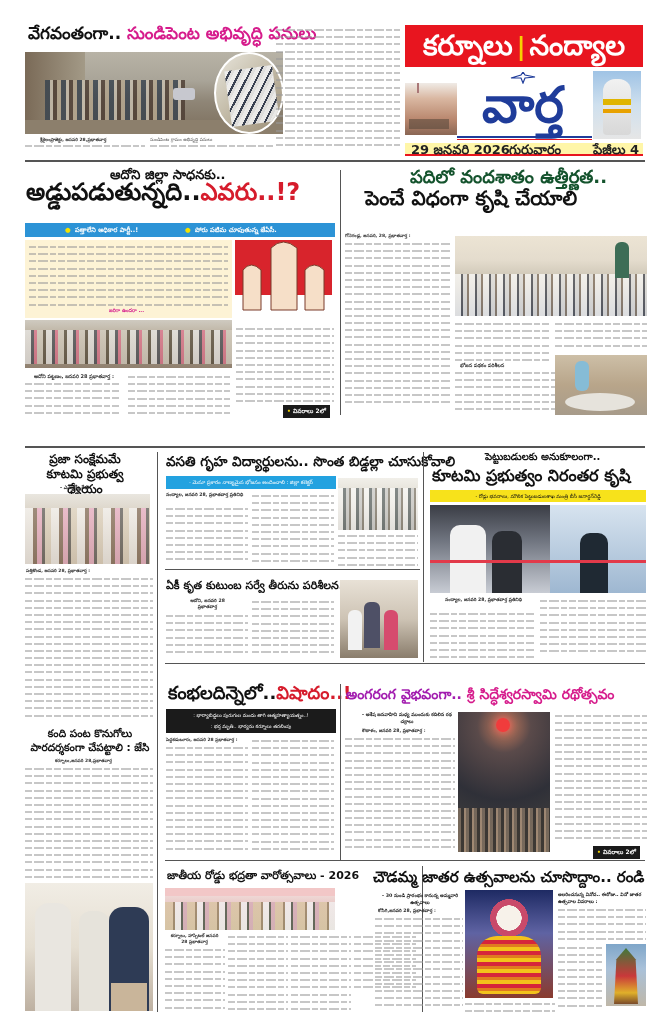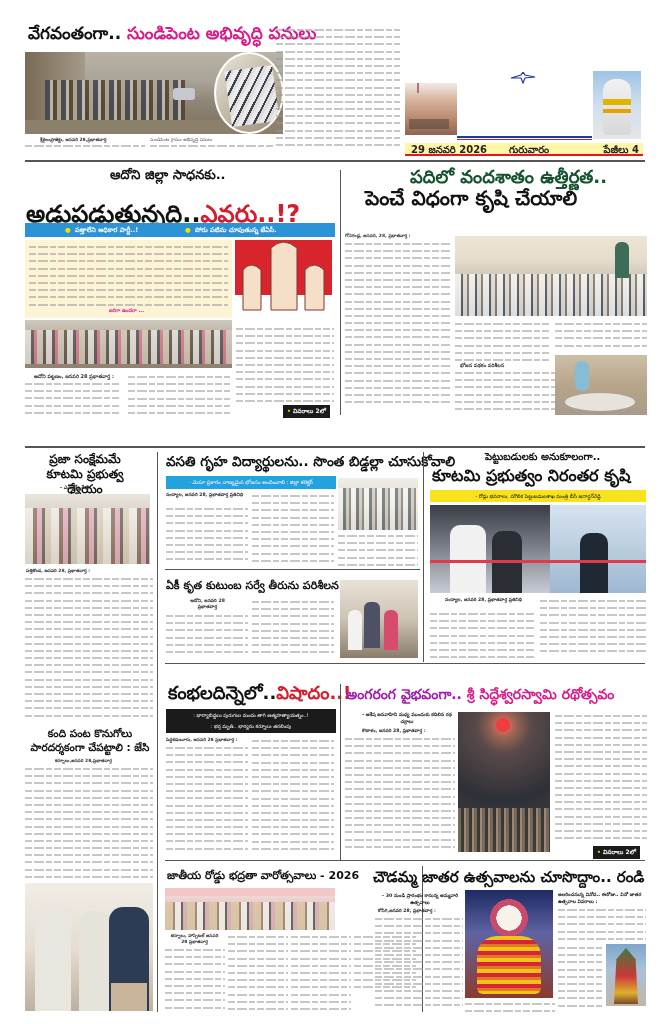--- a/index.html
+++ b/index.html
@@ -72,47 +72,51 @@
     <i></i>
     <i></i>
     <i></i>
     <i></i>
     <i></i>
     <i></i>
     <i></i>
 </div>
 
 <div class="abs" style="left:405px;top:25px;width:238px;height:133px;background:#fff">
+  <div class="abs" style="left:0;top:0;width:238px;height:42px;background:#e8151f;color:#fff;font-weight:bold;font-size:28px;line-height:42px;text-align:center;white-space:nowrap">
+    <span>కర్నూలు</span><span style="color:#f6d200;margin:0 4px;font-size:24px">|</span><span>నంద్యాల</span>
+  </div>
   <div class="abs" style="left:0;top:58px;width:52px;height:52px;background:linear-gradient(180deg,#f0ebe6 0%,#d9b7a1 30%,#b9876e 70%,#8a6654 100%)">
     <div class="abs" style="left:12px;top:0;width:2px;height:10px;background:#a77"></div>
     <div class="abs" style="left:4px;top:36px;width:40px;height:10px;background:#5a4a3c;opacity:.6"></div>
   </div>
   <div class="abs" style="left:105px;top:44px;width:26px;height:12px">
     <svg width="26" height="12" viewBox="0 0 26 12">
         <path d="M1 6 L11 3 L13 0 L15 3 L25 5 L15 6 L13 11 L11 6 Z" fill="#fff" stroke="#1f3c9a" stroke-width="1.2"></path>
       </svg>
   </div>
+  <div class="abs" style="left:52px;top:50px;width:132px;text-align:center;font-size:50px;font-weight:bold;color:#1f3c9a;line-height:60px">వార్త</div>
   <div class="abs" style="left:52px;top:111px;width:135px;height:2px;background:#1f3c9a"></div>
   <div class="abs" style="left:52px;top:114px;width:135px;height:1px;background:#e8151f"></div>
   <div class="abs" style="left:188px;top:46px;width:48px;height:68px;background:linear-gradient(180deg,#9fc3e5 0%,#cfe0ee 50%,#e6e6e6 100%)">
     <div class="abs" style="left:10px;top:8px;width:28px;height:56px;background:linear-gradient(180deg,#f1f1f1,#d8d8d8);border-radius:12px 12px 4px 4px"></div>
     <div class="abs" style="left:10px;top:28px;width:28px;height:6px;background:#e0b400"></div>
     <div class="abs" style="left:10px;top:38px;width:28px;height:4px;background:#e8a100"></div>
   </div>
-  <div class="abs" style="left:0;top:118px;width:238px;height:13px;background:#fff6a8;border-bottom:2px solid #e8151f;font-size:10px;font-weight:bold;line-height:13px;color:#222">
+  <div class="abs" style="left:0;top:118px;width:238px;height:13px;background:#fff6a8;border-bottom:2px solid #e8151f;font-size:13px;font-weight:bold;line-height:13px;color:#222">
     <span style="position:absolute;left:6px">29 జనవరి 2026</span>
     <span style="position:absolute;left:104px">గురువారం</span>
     <span style="position:absolute;right:4px">పేజీలు 4</span>
   </div>
 </div>
 
 <div class="rule" style="left:25px;top:160px;width:620px;height:1.5px"></div>
 
 <div class="hl" style="left:110px;top:168px;font-size:13px;color:#111">ఆదోని జిల్లా సాధనకు..</div>
-<div class="hl" style="left:26px;top:202px;font-size:24px;">
+<div class="hl" style="left:26px;top:180px;font-size:24px;">
   <span style="color:#111">అడ్డుపడుతున్నది..</span><span style="color:#d61c2c">ఎవరు..!?</span>
 </div>
 <div class="abs" style="left:25px;top:223px;width:310px;height:14px;background:#2c93d6;color:#fff;font-size:6.5px;line-height:14px;font-weight:bold">
   <span style="position:absolute;left:40px;color:#f3e100">●</span>
   <span style="position:absolute;left:50px">పత్తాలేని అధికార పార్టీ..!</span>
   <span style="position:absolute;left:160px;color:#f3e100">●</span>
   <span style="position:absolute;left:170px">పోరు పటిమ చూపుతున్న జేఏసీ.</span>
 </div>
 <div class="abs" style="left:25px;top:240px;width:207px;height:78px;background:#fdf3d5">
   <div class="lines" style="left:4px;top:3px;width:199px;height:64px;">

